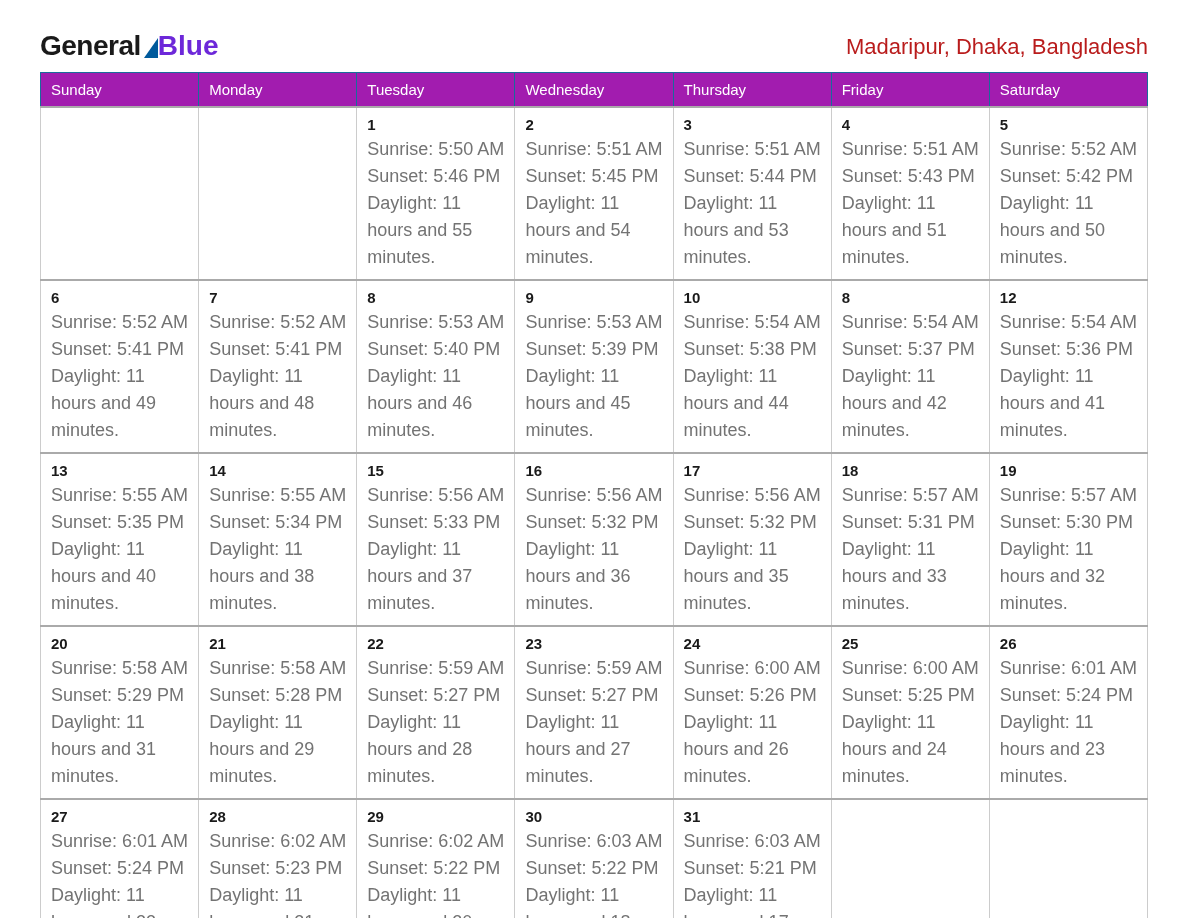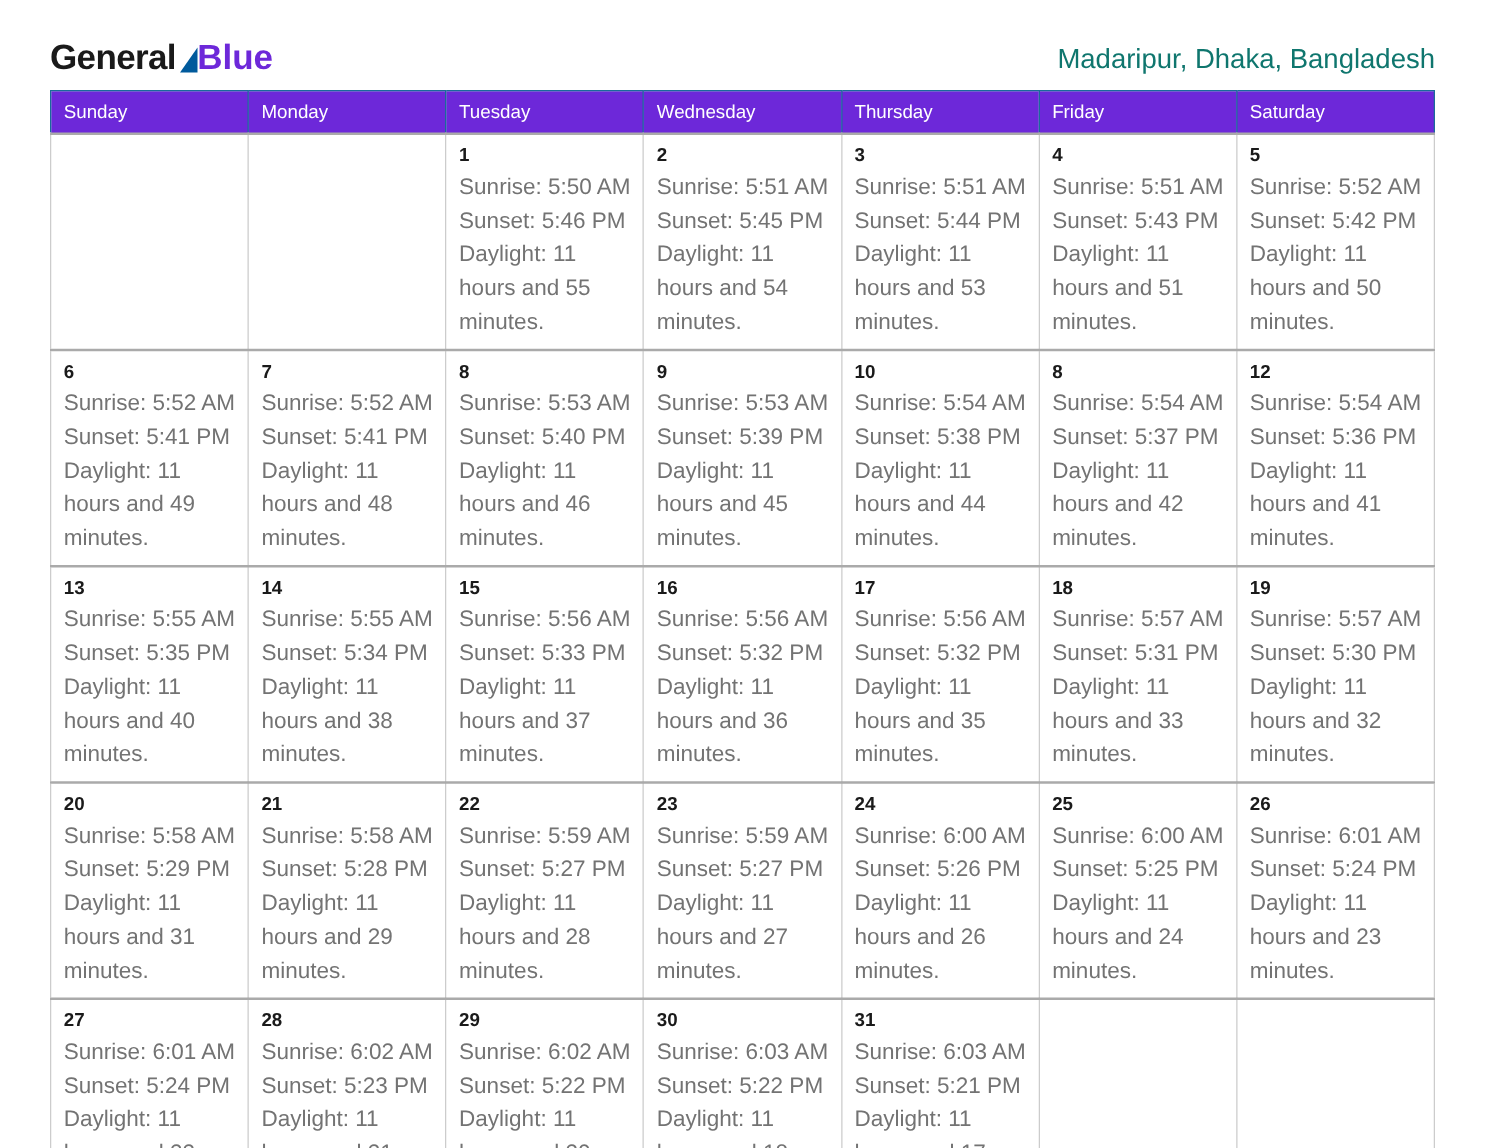--- a/index.html
+++ b/index.html
@@ -50,30 +50,30 @@
       text-align: right;
     }
     .month-title {
       font-size: 56px;
       font-weight: 300;
       color: #1a1a1a;
       line-height: 1.1;
     }
     .location {
       font-size: 22px;
-      color: #0f766e;
+      color: #b91c1c;
       margin-top: 4px;
     }
     .calendar {
       width: 100%;
       border-collapse: collapse;
       margin-top: 10px;
     }
     .calendar th {
-      background: #6d28d9;
+      background: #a21caf;
       color: #fff;
       font-size: 15px;
       font-weight: normal;
       padding: 8px 10px;
       text-align: left;
       border: 1px solid #1a6b9a;
     }
     .calendar td {
       vertical-align: top;
       padding: 8px 10px;

